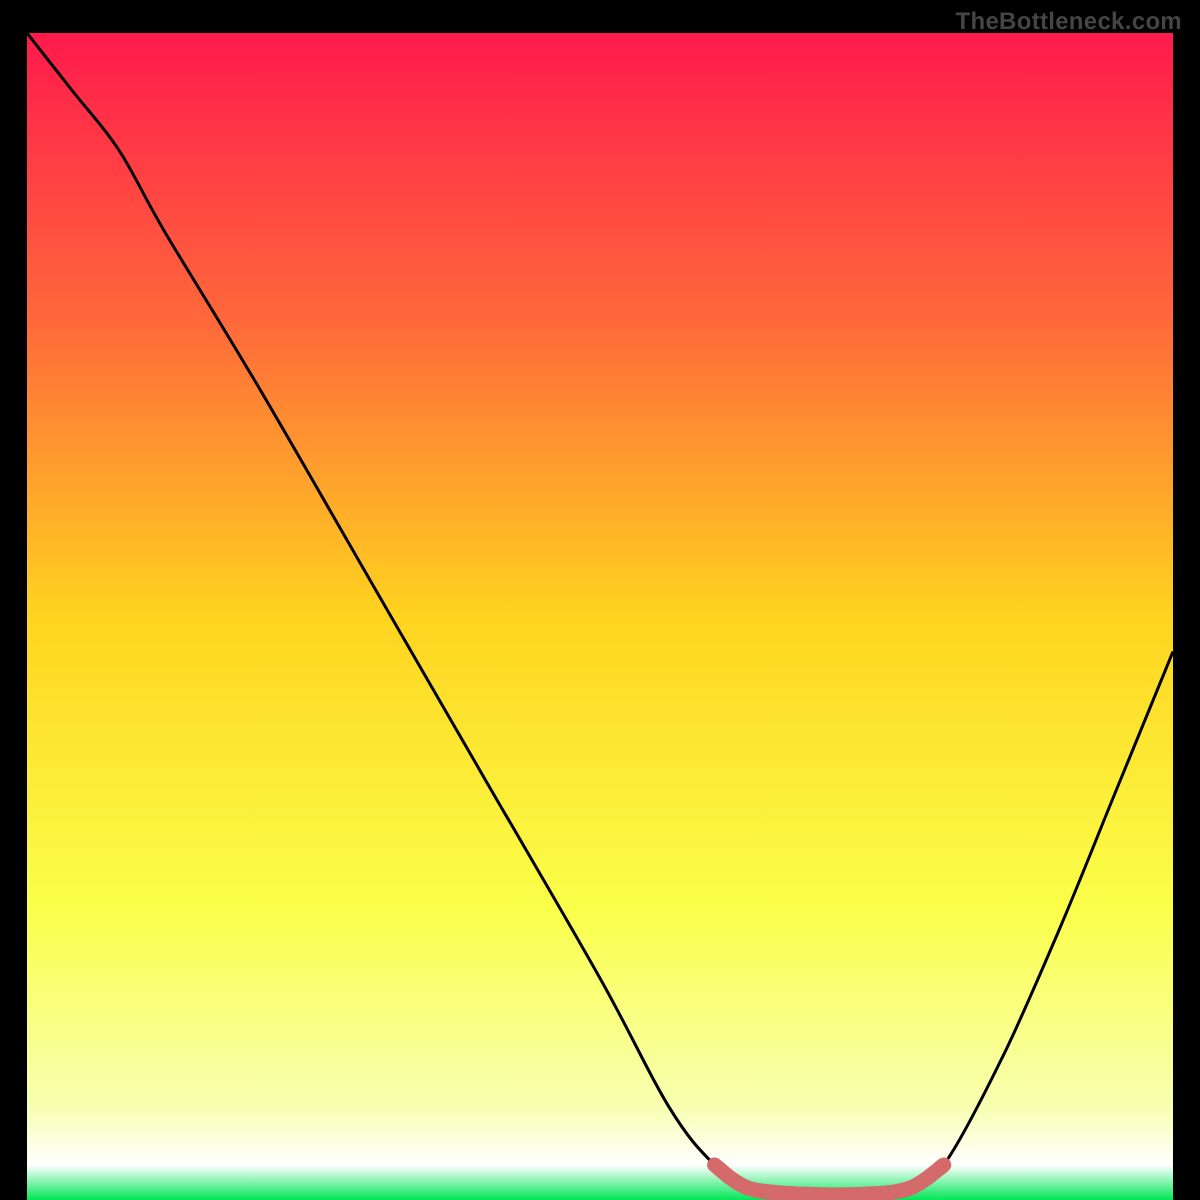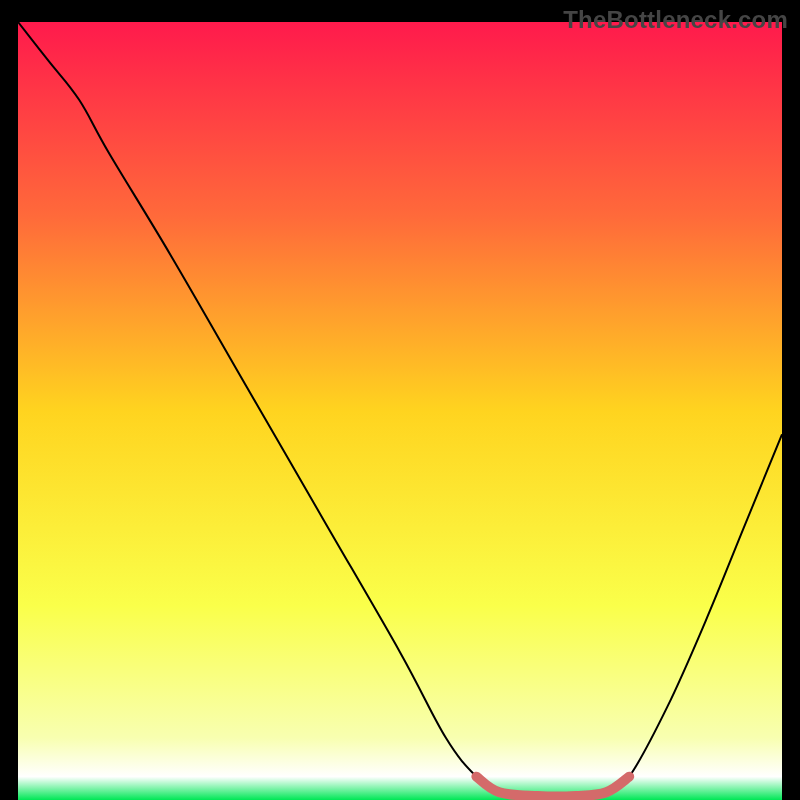--- a/index.html
+++ b/index.html
@@ -9,21 +9,21 @@
     background: #000;
     position: relative;
     font-family: Arial, sans-serif;
     overflow: hidden;
   }
   .watermark {
     position: absolute;
     top: 6px;
     right: 12px;
     color: #454545;
-    font-size: 24px;
+    font-size: 16px;
     font-weight: bold;
     z-index: 10;
     letter-spacing: 0.2px;
   }
   .plot {
     position: absolute;
     left: 18px;
     top: 22px;
     width: 764px;
     height: 778px;

